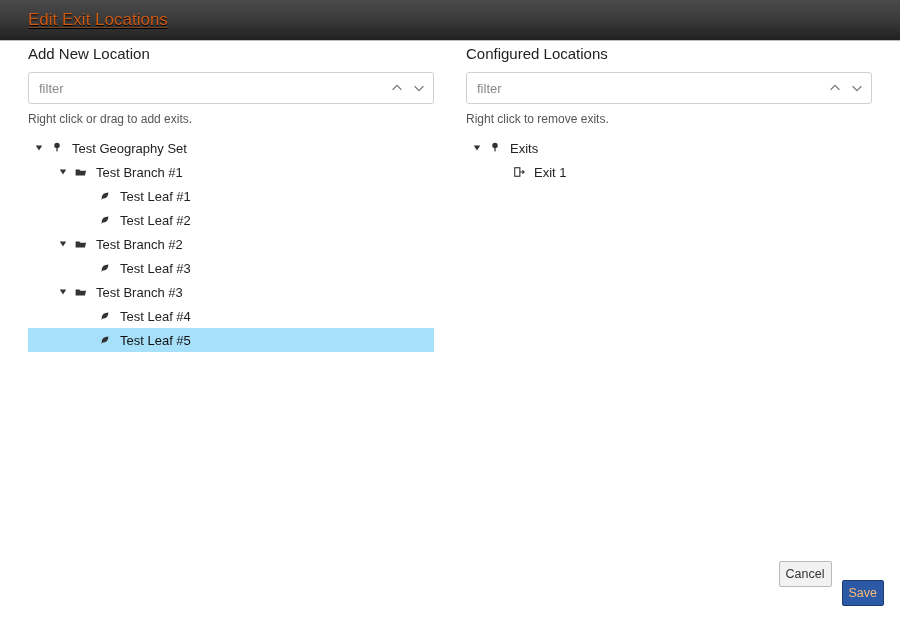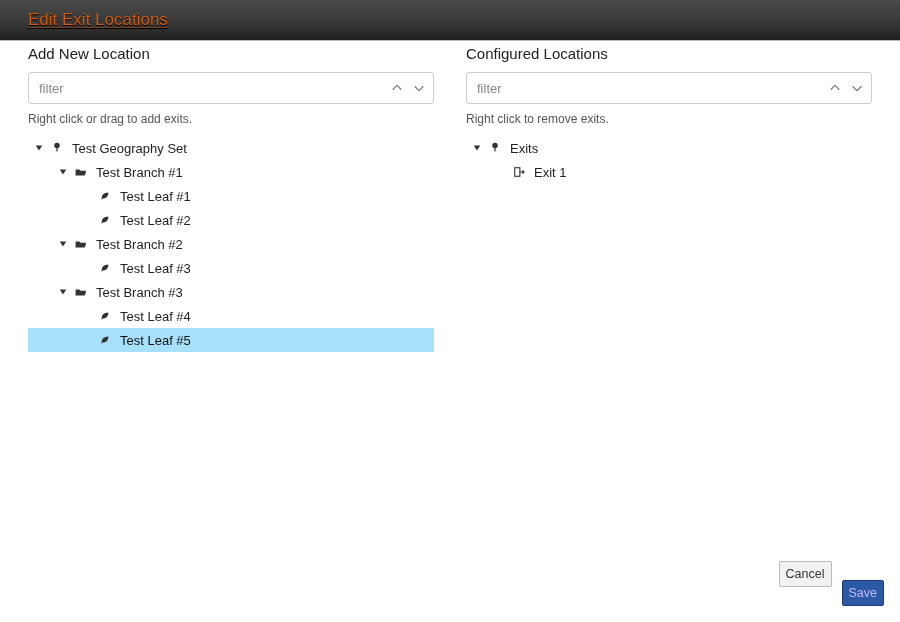--- a/index.html
+++ b/index.html
@@ -114,21 +114,21 @@
       font-size: 12.5px;
       border-radius: 2px;
       border: 1px solid #b9b9b9;
       background: #f2f2f2;
       color: #333;
       cursor: pointer;
     }
     .btn.primary {
       border-color: #1f3a78;
       background: #2c59a6;
-      color: #c4b5fd;
+      color: #fdba74;
       margin-top: 39px;
     }
   </style>
 </head>
 <body>
 
 <div class="titlebar">
   <span class="titlebar-text">Edit Exit Locations</span>
 </div>
 

